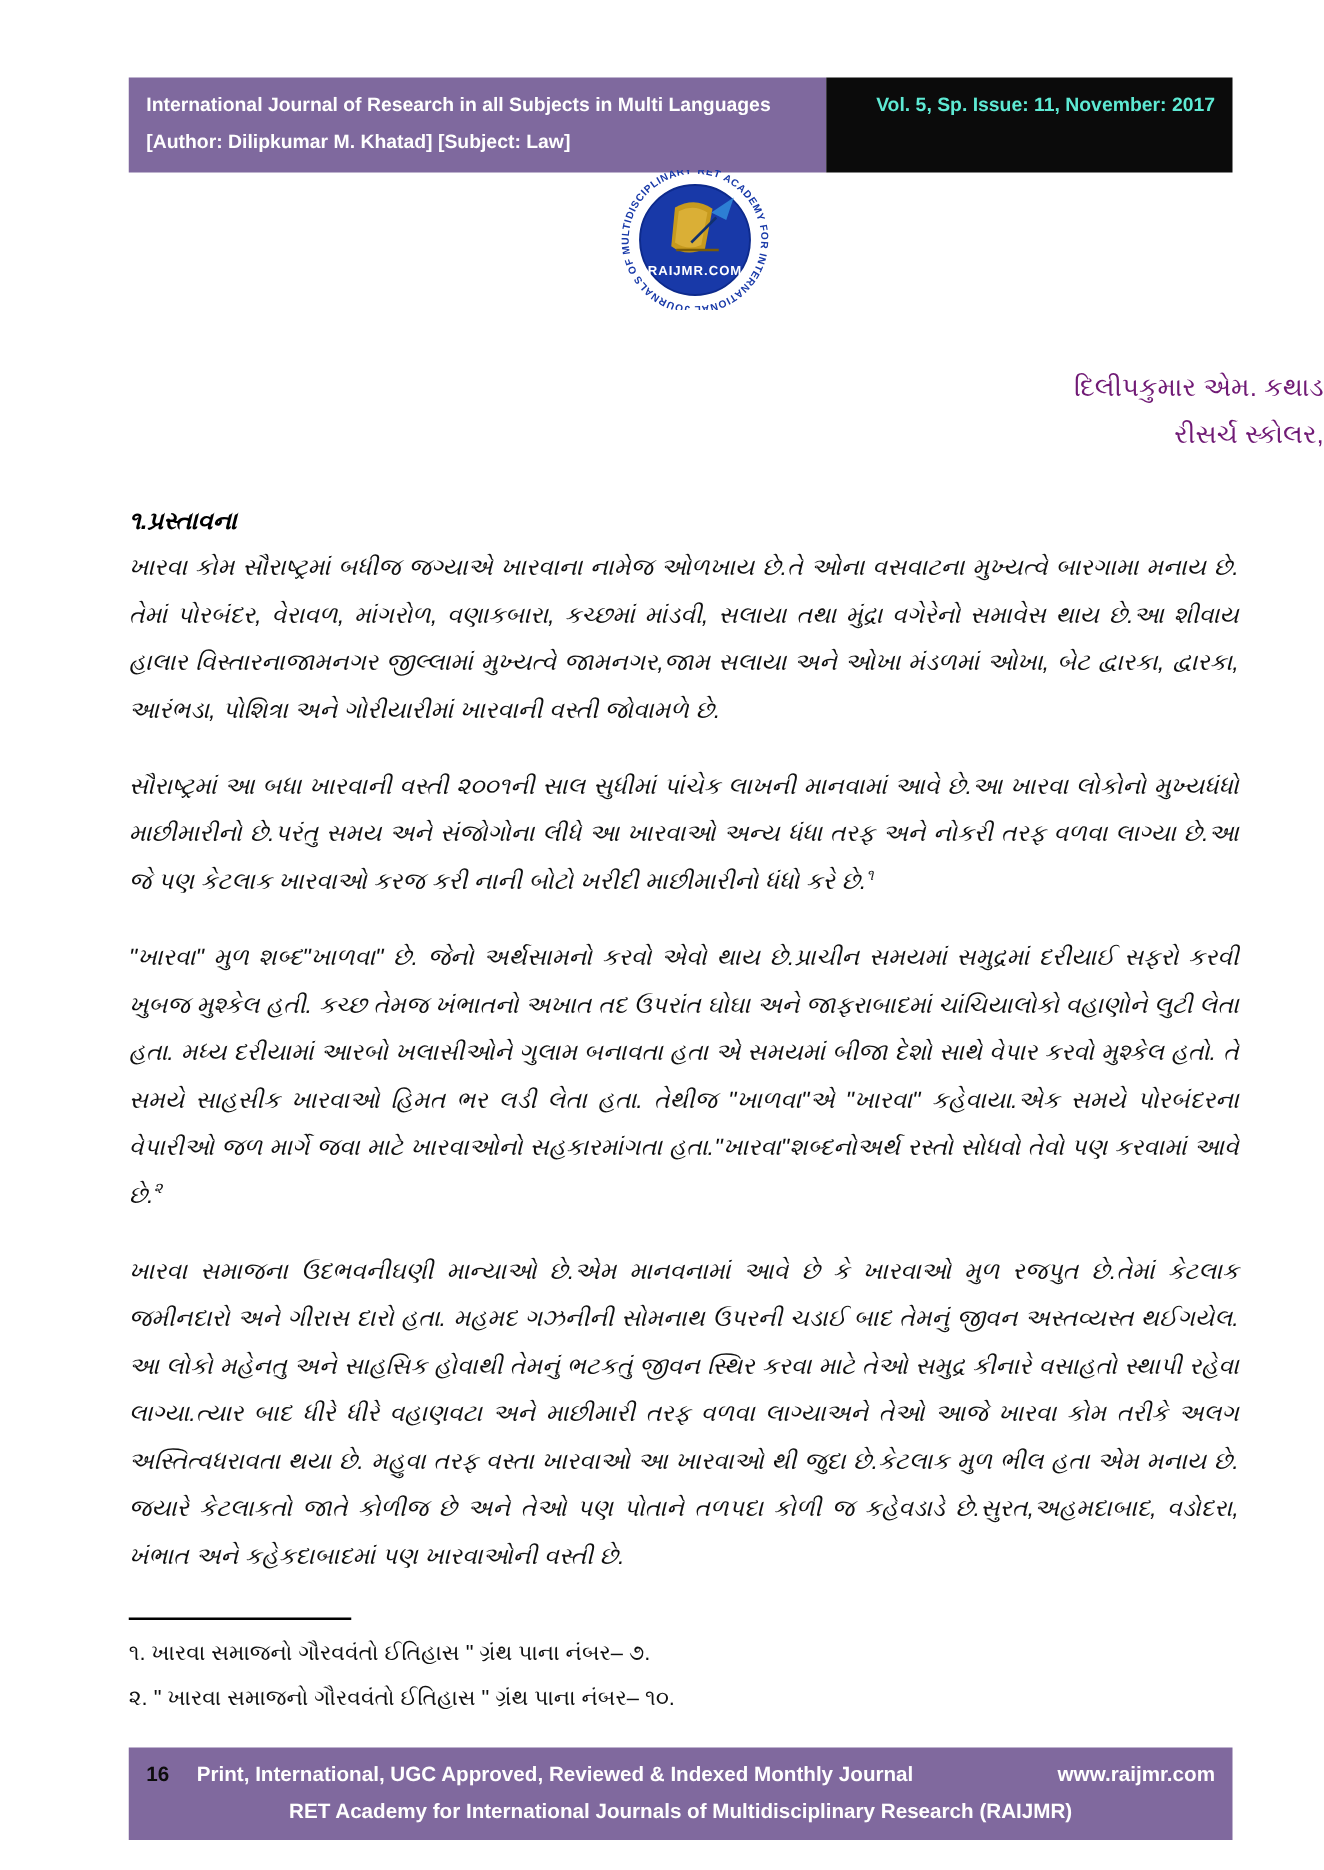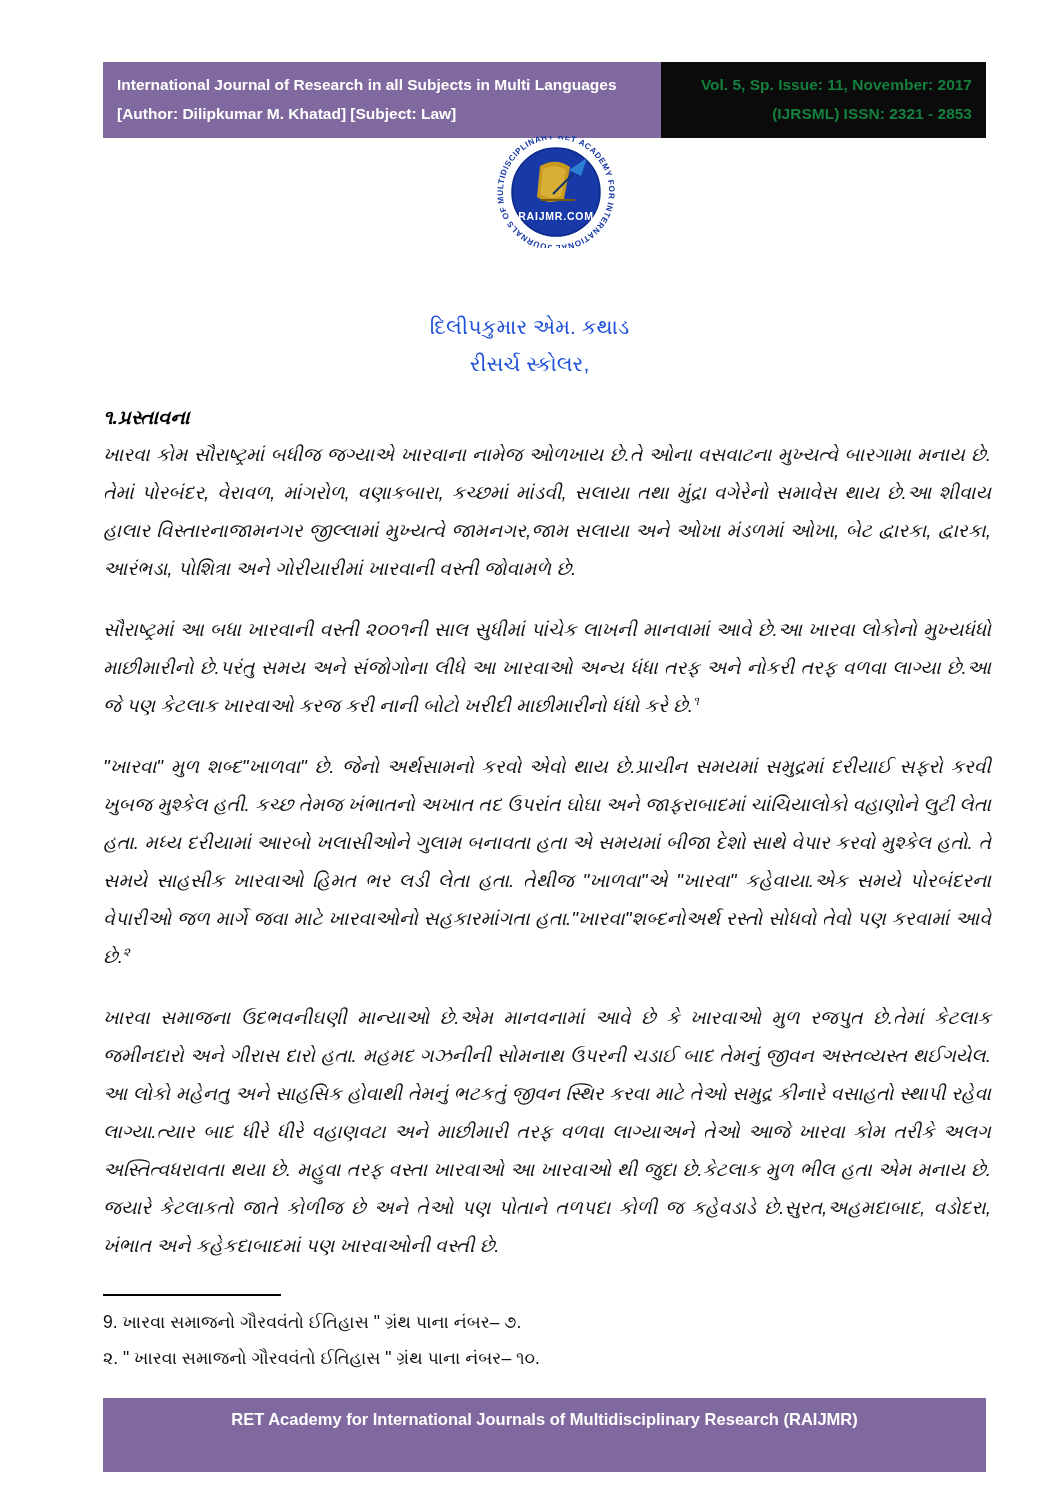--- a/index.html
+++ b/index.html
@@ -15,38 +15,38 @@
   
   .header {
     position:absolute; left:103px; top:62px; width:883px; height:76px;
     display:flex; font-weight:bold;
   }
   .header-left {
     width:558px; background:#7f699e; color:#ffffff;
     padding:9px 14px 16px 14px; font-size:15.5px; line-height:1.85;
   }
   .header-right {
-    flex:1; background:#0b0b0b; color:#15803d; text-align:right;
+    flex:1; background:#0b0b0b; color:#5eead4; text-align:right;
     padding:9px 14px 0 14px; font-size:15.5px; line-height:1.85;
   }
 
   
   .logo {
     position:absolute; left:483px; top:136px; width:146px; height:112px;
   }
   .logo svg { width:100%; height:100%; }
 
   
   .title {
     position:absolute; top:242px; left:0; width:100%;
     text-align:center; font-size:27px; font-weight:bold; color:#000;
   }
   .authors {
-    position:absolute; top:308px; left:0; width:100%;
-    text-align:center; font-size:21px; line-height:37px; color:#1d4ed8;
+    position:absolute; top:292px; left:0; width:100%;
+    text-align:right; font-size:21px; line-height:37px; color:#701a75;
   }
 
   
   .body {
     position:absolute; top:398px; left:103px; width:888px;
     font-size:19px; line-height:38px; text-align:justify; color:#101010;font-style:italic;
   }
   .body h2 {
     font-size:19.5px; font-weight:bold; text-align:left; color:#000;
   }
@@ -78,21 +78,20 @@
 
 <div class="page">
 
   <div class="header">
     <div class="header-left">
       <div>International Journal of Research in all Subjects in Multi Languages</div>
       <div>[Author: Dilipkumar M. Khatad] [Subject: Law]</div>
     </div>
     <div class="header-right">
       <div>Vol. 5, Sp. Issue: 11, November: 2017</div>
-      <div>(IJRSML)  ISSN: 2321 - 2853</div>
     </div>
   </div>
 
   <div class="logo">
     <svg viewBox="0 0 146 112" xmlns="http://www.w3.org/2000/svg">
       <defs>
         <path id="ring" d="M 73,3 a 53,53 0 1 1 -0.02,0" fill="none"></path>
       </defs>
       <text font-size="8.2" font-weight="bold" fill="#1839a8" letter-spacing="0.6">
         <textPath href="#ring" startOffset="2">RET ACADEMY FOR INTERNATIONAL JOURNALS OF MULTIDISCIPLINARY RESEARCH</textPath>
@@ -118,21 +117,26 @@
     <h2>૧.પ્રસ્તાવના</h2>
     <p><span>ખારવા કોમ સૌરાષ્ટ્રમાં બધીજ જગ્યાએ ખારવાના નામેજ ઓળખાય છે.તે ઓના વસવાટના મુખ્યત્વે બારગામા મનાય છે. તેમાં પોરબંદર, વેરાવળ, માંગરોળ, વણાકબારા, કચ્છમાં માંડવી, સલાયા તથા મુંદ્રા વગેરેનો સમાવેસ થાય છે.આ શીવાય હાલાર વિસ્તારનાજામનગર જીલ્લામાં મુખ્યત્વે જામનગર,જામ સલાયા અને ઓખા મંડળમાં  ઓખા, બેટ દ્વારકા, દ્વારકા, આરંભડા, પોશિત્રા અને ગોરીયારીમાં ખારવાની વસ્તી જોવામળે છે.</span><sup></sup></p>
     <p><span>સૌરાષ્ટ્રમાં આ બધા ખારવાની વસ્તી ૨૦૦૧ની સાલ સુધીમાં પાંચેક લાખની માનવામાં આવે છે.આ ખારવા લોકોનો મુખ્યધંધો માછીમારીનો છે.પરંતુ સમય અને સંજોગોના લીધે આ ખારવાઓ અન્ય ધંધા તરફ અને નોકરી તરફ વળવા લાગ્યા છે.આ જે પણ કેટલાક ખારવાઓ કરજ કરી નાની બોટો ખરીદી માછીમારીનો ધંધો કરે છે.</span><sup>૧</sup></p>
     <p><span>"ખારવા" મુળ શબ્દ"ખાળવા" છે. જેનો અર્થસામનો કરવો એવો થાય છે.પ્રાચીન સમયમાં સમુદ્રમાં દરીયાઈ સફરો કરવી ખુબજ મુશ્કેલ હતી. કચ્છ તેમજ ખંભાતનો અખાત તદ ઉપરાંત ઘોઘા અને જાફરાબાદમાં ચાંચિયાલોકો વહાણોને લુટી લેતા હતા. મધ્ય દરીયામાં આરબો ખલાસીઓને ગુલામ બનાવતા હતા એ સમયમાં બીજા દેશો સાથે વેપાર કરવો મુશ્કેલ હતો. તે સમયે સાહસીક ખારવાઓ હિમત ભર લડી લેતા હતા. તેથીજ "ખાળવા"એ "ખારવા" કહેવાયા.એક સમયે પોરબંદરના વેપારીઓ જળ માર્ગે જવા માટે ખારવાઓનો સહકારમાંગતા હતા."ખારવા"શબ્દનોઅર્થ રસ્તો સોધવો તેવો પણ કરવામાં આવે છે.</span><sup>૨</sup></p>
 
     <p><span>ખારવા સમાજના ઉદભવનીઘણી માન્યાઓ છે.એમ માનવનામાં આવે છે કે ખારવાઓ મુળ રજપુત છે.તેમાં કેટલાક જમીનદારો અને ગીરાસ દારો હતા. મહમદ ગઝનીની સોમનાથ ઉપરની ચડાઈ બાદ તેમનું જીવન અસ્તવ્યસ્ત થઈગયેલ. આ લોકો મહેનતુ અને સાહસિક હોવાથી તેમનું ભટકતું જીવન સ્થિર કરવા માટે તેઓ સમુદ્ર કીનારે વસાહતો સ્થાપી રહેવા લાગ્યા.ત્યાર બાદ ધીરે ધીરે વહાણવટા અને માછીમારી તરફ વળવા લાગ્યાઅને તેઓ આજે ખારવા કોમ તરીકે અલગ અસ્તિત્વધરાવતા થયા છે.  મહુવા તરફ વસ્તા ખારવાઓ આ ખારવાઓ થી જુદા છે.કેટલાક મુળ ભીલ હતા એમ મનાય છે. જયારે કેટલાકતો જાતે કોળીજ છે અને તેઓ પણ પોતાને તળપદા કોળી જ કહેવડાડે છે.સુરત,અહમદાબાદ, વડોદરા, ખંભાત અને કહેકદાબાદમાં પણ ખારવાઓની વસ્તી છે.</span><sup></sup></p>
   </div>
 
   <div class="footnotes">
     <div class="fn-rule"></div>
-    <div>9.  ખારવા સમાજનો ગૌરવવંતો ઈતિહાસ " ગ્રંથ પાના નંબર– ૭.</div>
+    <div>૧.  ખારવા સમાજનો ગૌરવવંતો ઈતિહાસ " ગ્રંથ પાના નંબર– ૭.</div>
     <div>૨. " ખારવા સમાજનો ગૌરવવંતો ઈતિહાસ " ગ્રંથ પાના નંબર– ૧૦.</div>
   </div>
 
   <div class="footer">
+    <div class="footer-row1">
+      <span class="footer-pageno">16</span>
+      <span class="footer-line1">Print, International, UGC Approved,  Reviewed &amp; Indexed Monthly Journal</span>
+      <span class="footer-url">www.raijmr.com</span>
+    </div>
     <div class="footer-row2">RET Academy for International Journals of Multidisciplinary Research (RAIJMR)</div>
   </div>
 
 </div>
 
 </body></html>

